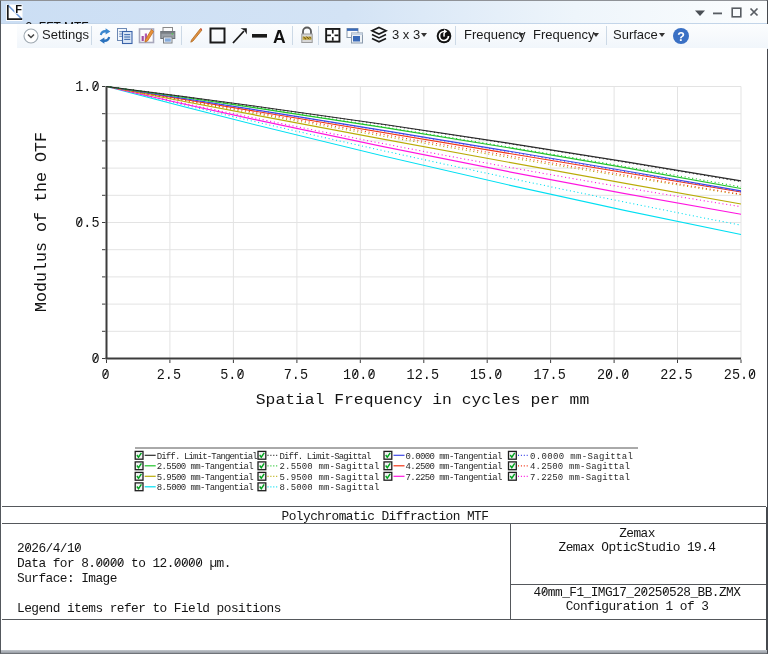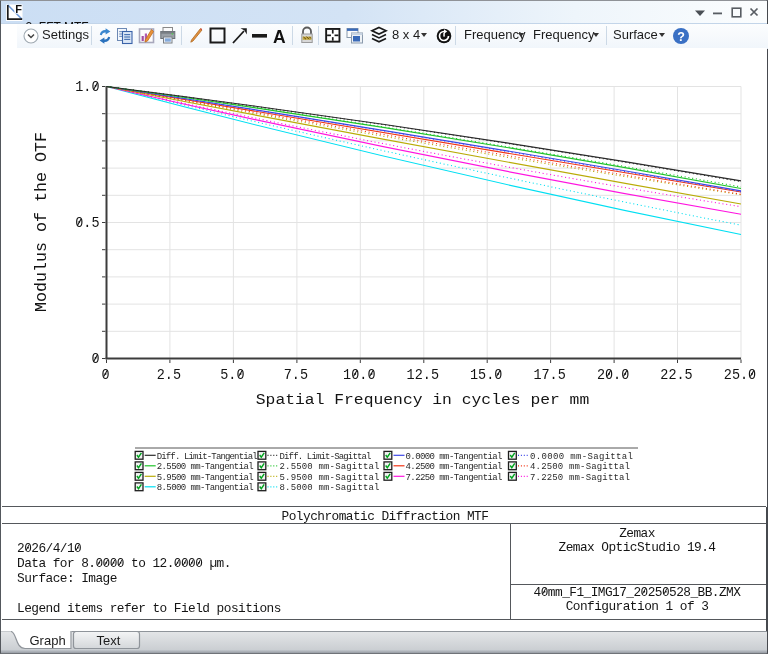--- a/index.html
+++ b/index.html
@@ -133,21 +133,21 @@
       <rect x="6.5" y="9" width="11" height="10" fill="#eef2f6" stroke="#8a9aac" stroke-width="1"></rect>
       <rect x="6.5" y="9" width="11" height="2" fill="#c8d4e2"></rect>
       <rect x="8" y="12" width="7" height="5.5" fill="#3a6ab8"></rect>
     </svg>
 
     <svg width="20" height="24" style="position:absolute;left:352px;top:0">
       <path d="M10 3.5 L17 6.8 L10 10.1 L3 6.8 Z" fill="none" stroke="#1a1a1a" stroke-width="1.7"></path>
       <path d="M3 10.6 L10 13.9 L17 10.6" fill="none" stroke="#1a1a1a" stroke-width="1.7"></path>
       <path d="M3 14.4 L10 17.7 L17 14.4" fill="none" stroke="#1a1a1a" stroke-width="1.7"></path>
     </svg>
-    <div class="tbtxt" style="left:375px">8 x 4</div>
+    <div class="tbtxt" style="left:375px">3 x 3</div>
     <div class="caret" style="left:404px"></div>
 
     <svg width="18" height="24" style="position:absolute;left:419px;top:0">
       <circle cx="8" cy="12" r="7.3" fill="#111"></circle>
       <path d="M8 7.5 A4.5 4.5 0 1 0 12.5 12" fill="none" stroke="#fff" stroke-width="1.7"></path>
       <path d="M8 5.2 L11.2 7.5 L8 9.8 Z" fill="#fff"></path>
       <rect x="7.3" y="8.8" width="1.5" height="3.8" fill="#fff"></rect>
     </svg>
     <div class="sep" style="left:438px"></div>
     <div class="tbtxt" style="left:447px">Frequency</div>
@@ -332,30 +332,14 @@
 <line x1="174.92" y1="517.60" x2="177.92" y2="512.00" stroke="#141414" stroke-width="0.95"></line>
 <line x1="182.05" y1="517.60" x2="185.05" y2="512.00" stroke="#141414" stroke-width="0.95"></line>
 <line x1="189.18" y1="517.60" x2="192.18" y2="512.00" stroke="#141414" stroke-width="0.95"></line>
 <line x1="196.31" y1="517.60" x2="199.31" y2="512.00" stroke="#141414" stroke-width="0.95"></line>
 <line x1="541.80" y1="545.90" x2="544.80" y2="540.30" stroke="#141414" stroke-width="0.95"></line>
 <line x1="641.62" y1="545.90" x2="644.62" y2="540.30" stroke="#141414" stroke-width="0.95"></line>
 <line x1="663.01" y1="545.90" x2="666.01" y2="540.30" stroke="#141414" stroke-width="0.95"></line>
 </svg>
 </div>
 
-  <div id="tabbar">
-    <svg width="766" height="19" style="position:absolute;left:0;top:-1">
-      <path d="M0 0.5 L10 0.5 C17 0.5 15 17.5 24 17.5 L71 17.5 L71 0 L10 0" fill="none"></path>
-      <path d="M0 0.5 L10 0.5 C16 1.5 14 17 24 17.5 L70.5 17.5 L70.5 -1 L0 -1 Z" fill="#ffffff"></path>
-      <path d="M10 0.5 C16 1.5 14 17 24 17.5 L70 17.5 L70 0" fill="none" stroke="#8f949a" stroke-width="1.2"></path>
-      <rect x="72.5" y="0.5" width="66" height="17" rx="2.5" fill="url(#tg)" stroke="#8f949a" stroke-width="1.2"></rect>
-      <defs>
-          <linearGradient id="tg" x1="0" y1="0" x2="0" y2="1">
-        <stop offset="0" stop-color="#f4f5f6"></stop>
-            <stop offset="1" stop-color="#d4d7da"></stop>
-      </linearGradient>
-        </defs>
-      <text x="28.5" y="14.2" font-family="Liberation Sans" font-size="13" fill="#1c1c1c">Graph</text>
-      <text x="95.5" y="14.4" font-family="Liberation Sans" font-size="13" fill="#1c1c1c">Text</text>
-    </svg>
-  </div>
   <div id="bottomstrip"></div>
 </div>
 
 </body></html>

